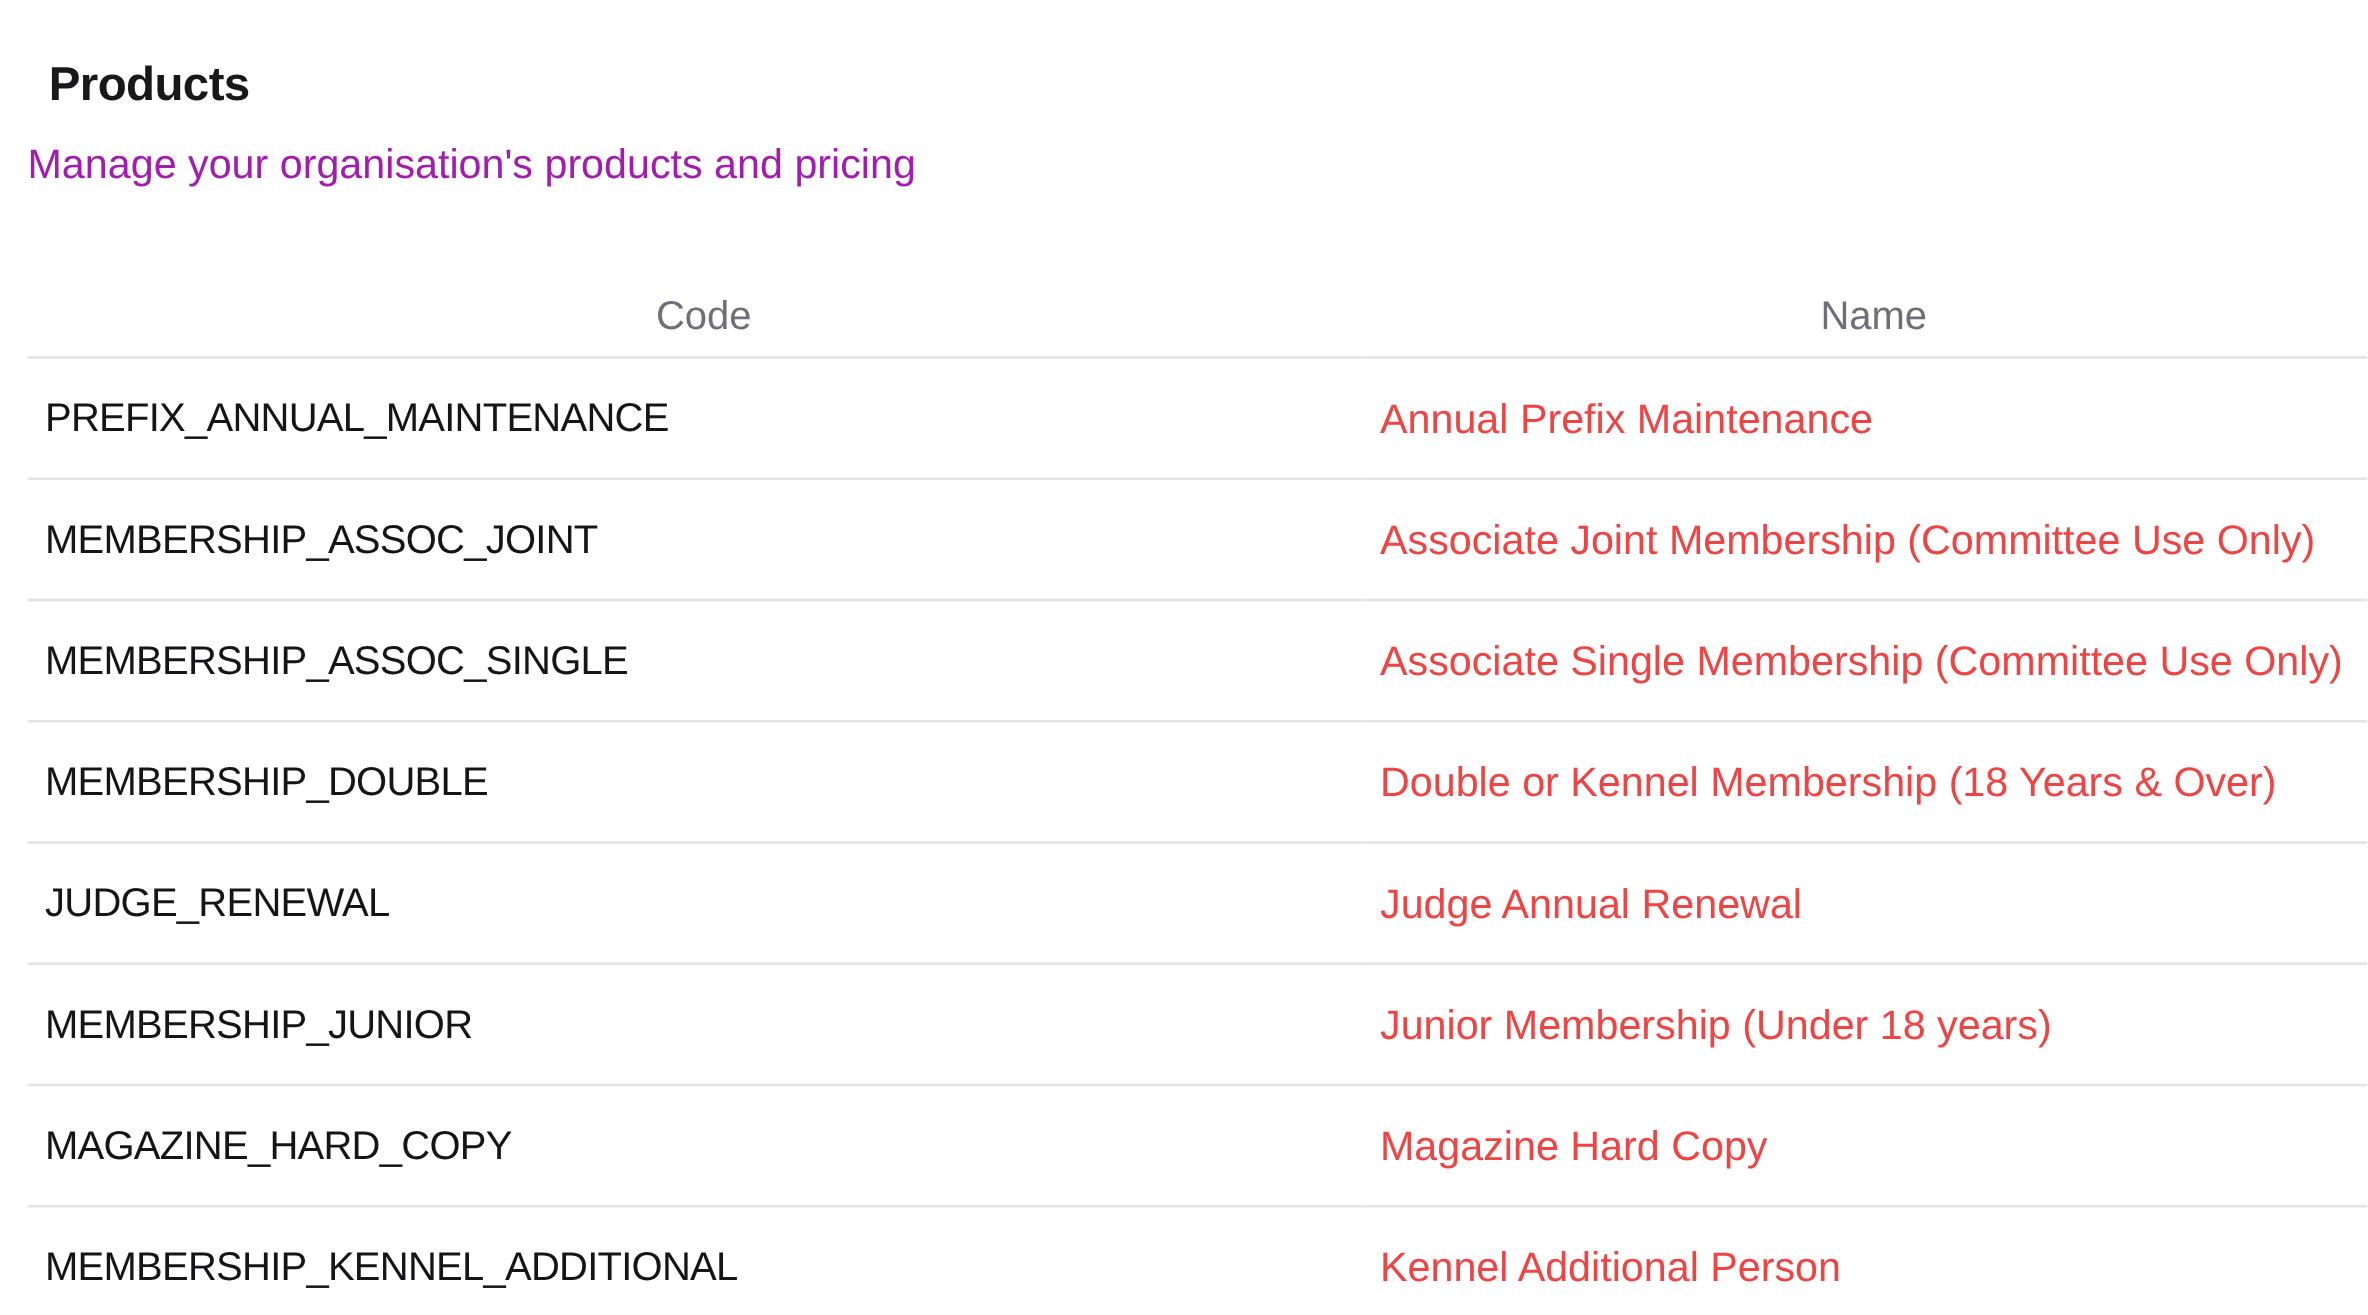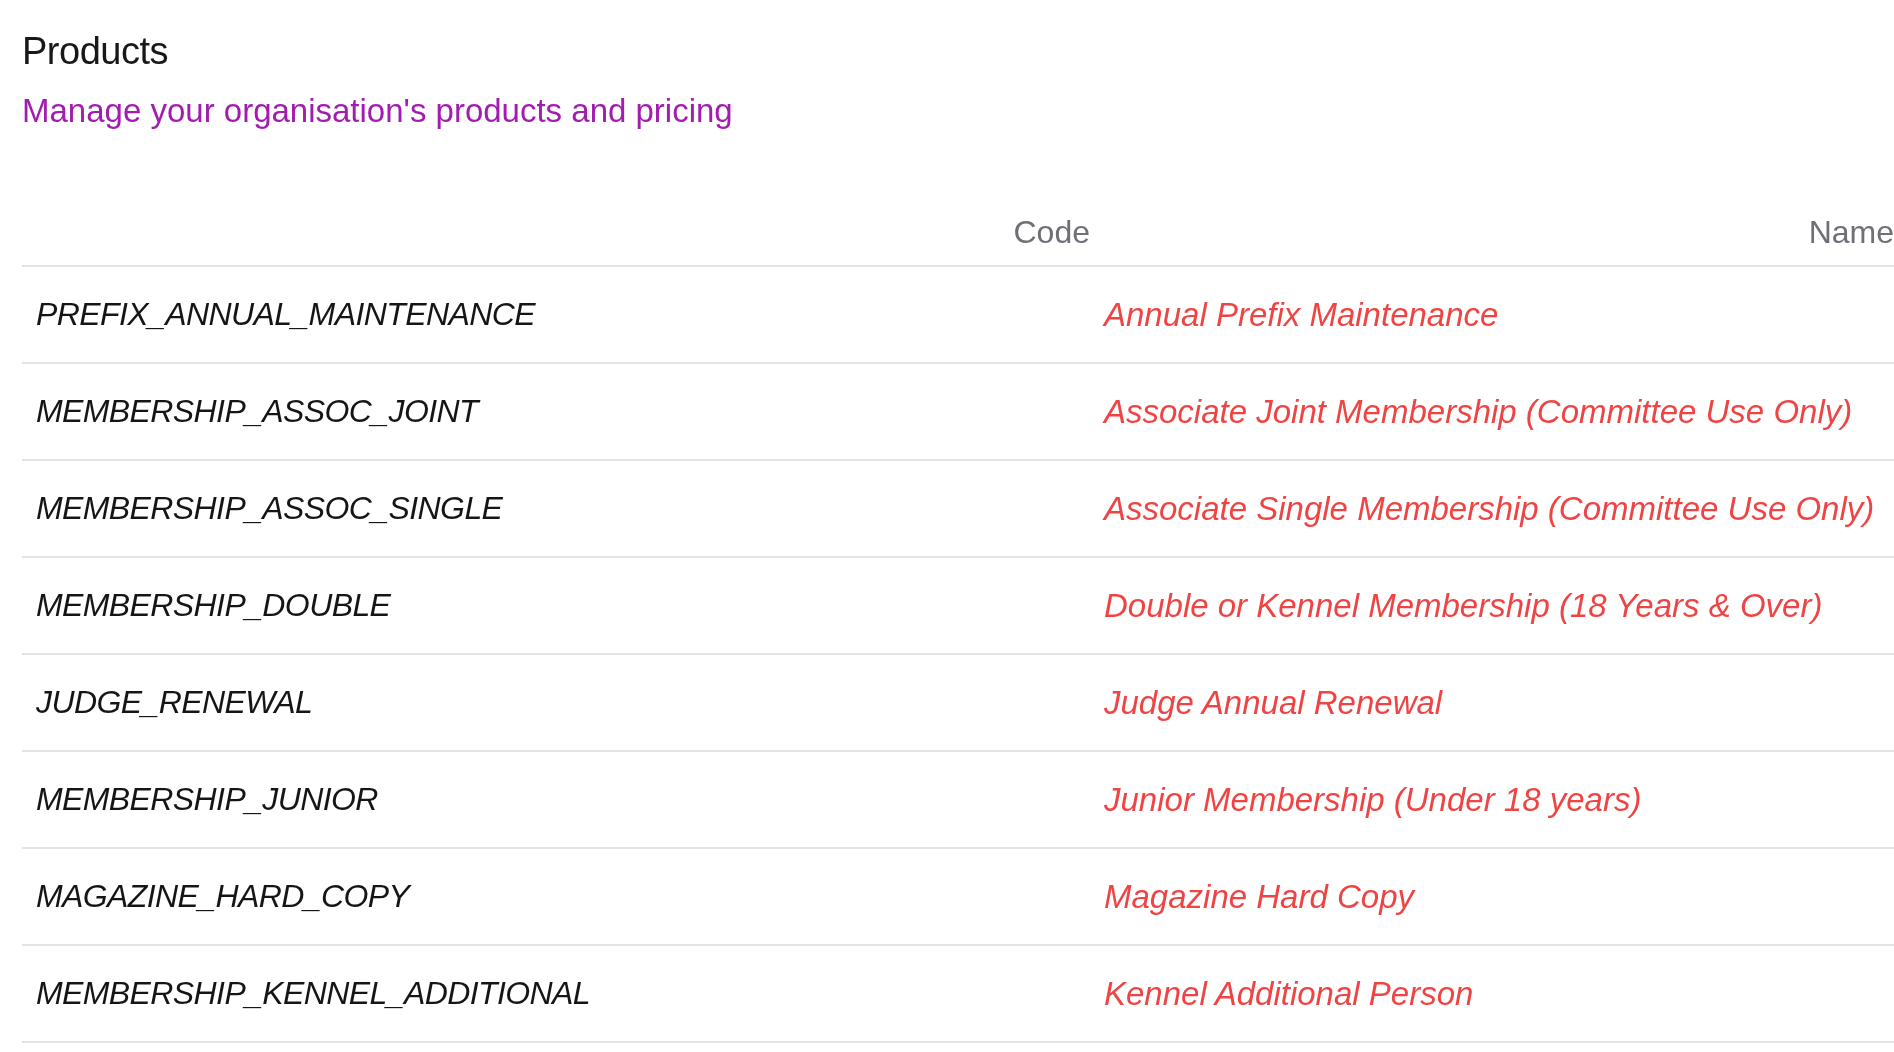--- a/index.html
+++ b/index.html
@@ -14,44 +14,44 @@
     font-family: "Liberation Sans", sans-serif;
     -webkit-font-smoothing: antialiased;
   }
   .page {
     box-sizing: border-box;
     padding: 28px 0 0 22px;
     width: 100%;
     height: 100%;
   }
   .page-title {
-    margin: 0;
+    margin: 17px;
     font-size: 38px;
     line-height: 47px;
-    font-weight: 400;
+    font-weight: 700;
     letter-spacing: -0.5px;
     color: #18181b;
   }
   .page-subtitle {
     margin: 14px 0 0 0;
     font-size: 33px;
     line-height: 43px;
     font-weight: 400;
     color: #a21caf;
   }
   table.products {
     border-collapse: collapse;
     table-layout: fixed;
     width: 100%;
     margin-top: 40px;
   }
   col.col-code { width: 1068px; }
   col.col-name { width: auto; }
   th {
-    text-align: right;
+    text-align: center;
     font-size: 32px;
     line-height: 40px;
     font-weight: 400;
     color: #6f6f78;
     padding: 40px 0 13px 14px;
     border-bottom: 2px solid #e4e4e7;
     white-space: nowrap;
   }
   td {
     height: 95px;
@@ -65,21 +65,21 @@
   }
   td.cell-code {
     font-size: 32px;
     font-weight: 500;
     letter-spacing: -0.6px;
     color: #151518;
   }
   td.cell-name {
     font-weight: 400;
   }
-  tbody tr { background: #ffffff; font-style: italic; }
+  tbody tr { background: #ffffff; }
 </style>
 </head>
 <body>
 
 <div class="page">
 
   <h1 class="page-title">Products</h1>
 
   <p class="page-subtitle">Manage your organisation's products and pricing</p>
 

